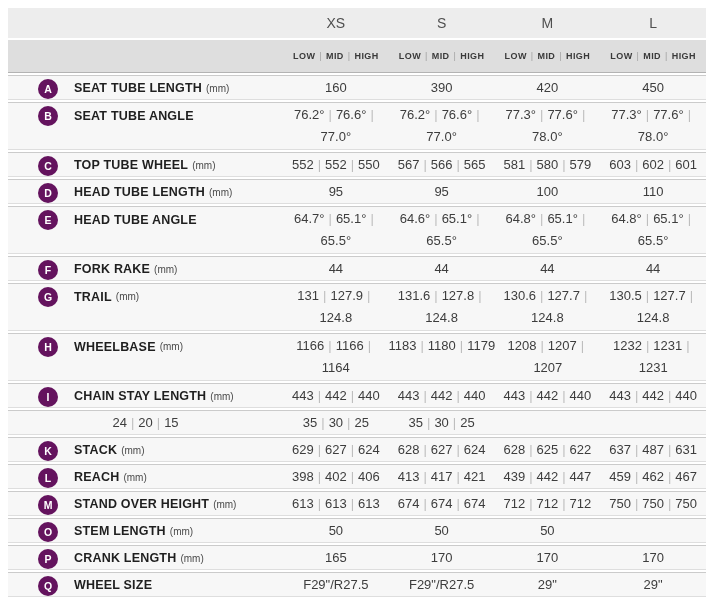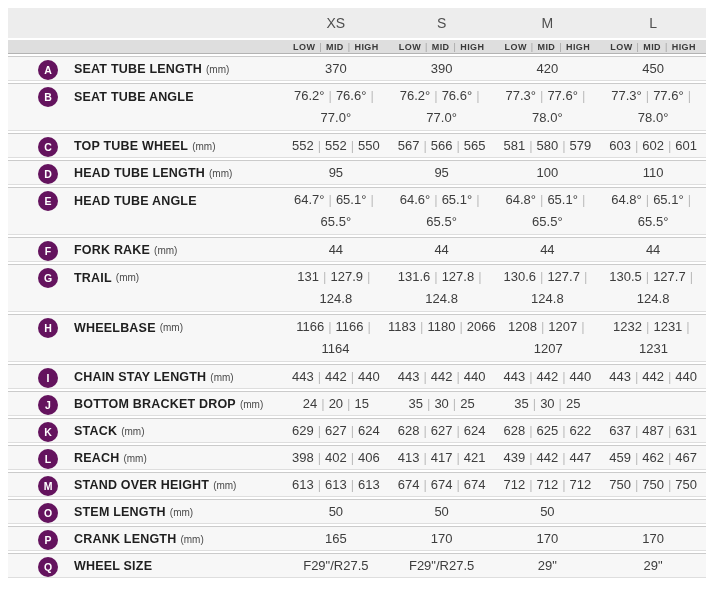--- a/index.html
+++ b/index.html
@@ -23,21 +23,21 @@
     margin-bottom: 2px;
     align-items: center;
   }
   .size-h {
     text-align: center;
     font-size: 14px;
     color: #4f4f4f;
   }
   
   .band2 {
-    height: 14px;
+    height: 33px;
     background: var(--band2, #dedede);
     border-bottom: 1px solid #b3b3b3;
     margin-bottom: 2px;
     align-items: center;
   }
   .tier-group {
     text-align: center;
     font-size: 9px;
     font-weight: bold;
     color: #3a3a3a;
@@ -119,21 +119,21 @@
       <div class="tier-group">
         <span>LOW</span><span class="tsep">|</span><span>MID</span><span class="tsep">|</span><span>HIGH</span>
       </div>
     </div>
 
     <div>
   <div class="grid-row row h1">
     <div class="label-cell">
       <span class="badge">A</span><span class="label">SEAT TUBE LENGTH</span><span class="unit">(mm)</span>
     </div>
-    <div class="cell"><span>370</span></div>
+    <div class="cell"><span>160</span></div>
     <div class="cell"><span>390</span></div>
     <div class="cell"><span>420</span></div>
     <div class="cell"><span>450</span></div>
   </div>
 
   <div class="grid-row row h2">
     <div class="label-cell">
       <span class="badge">B</span><span class="label">SEAT TUBE ANGLE</span><span class="unit"></span>
     </div>
     <div class="cell"><span>76.2°</span><span class="sep">|</span><span>76.6°</span><span class="sep">|</span><br><span>77.0°</span></div>
@@ -190,39 +190,36 @@
     <div class="cell"><span>131.6</span><span class="sep">|</span><span>127.8</span><span class="sep">|</span><br><span>124.8</span></div>
     <div class="cell"><span>130.6</span><span class="sep">|</span><span>127.7</span><span class="sep">|</span><br><span>124.8</span></div>
     <div class="cell"><span>130.5</span><span class="sep">|</span><span>127.7</span><span class="sep">|</span><br><span>124.8</span></div>
   </div>
 
   <div class="grid-row row h2">
     <div class="label-cell">
       <span class="badge">H</span><span class="label">WHEELBASE</span><span class="unit">(mm)</span>
     </div>
     <div class="cell"><span>1166</span><span class="sep">|</span><span>1166</span><span class="sep">|</span><br><span>1164</span></div>
-    <div class="cell"><span>1183</span><span class="sep">|</span><span>1180</span><span class="sep">|</span><span>2066</span></div>
+    <div class="cell"><span>1183</span><span class="sep">|</span><span>1180</span><span class="sep">|</span><span>1179</span></div>
     <div class="cell"><span>1208</span><span class="sep">|</span><span>1207</span><span class="sep">|</span><br><span>1207</span></div>
     <div class="cell"><span>1232</span><span class="sep">|</span><span>1231</span><span class="sep">|</span><br><span>1231</span></div>
   </div>
 
   <div class="grid-row row h1">
     <div class="label-cell">
       <span class="badge">I</span><span class="label">CHAIN STAY LENGTH</span><span class="unit">(mm)</span>
     </div>
     <div class="cell"><span>443</span><span class="sep">|</span><span>442</span><span class="sep">|</span><span>440</span></div>
     <div class="cell"><span>443</span><span class="sep">|</span><span>442</span><span class="sep">|</span><span>440</span></div>
     <div class="cell"><span>443</span><span class="sep">|</span><span>442</span><span class="sep">|</span><span>440</span></div>
     <div class="cell"><span>443</span><span class="sep">|</span><span>442</span><span class="sep">|</span><span>440</span></div>
   </div>
 
   <div class="grid-row row h1">
-    <div class="label-cell">
-      <span class="badge">J</span><span class="label">BOTTOM BRACKET DROP</span><span class="unit">(mm)</span>
-    </div>
     <div class="cell"><span>24</span><span class="sep">|</span><span>20</span><span class="sep">|</span><span>15</span></div>
     <div class="cell"><span>35</span><span class="sep">|</span><span>30</span><span class="sep">|</span><span>25</span></div>
     <div class="cell"><span>35</span><span class="sep">|</span><span>30</span><span class="sep">|</span><span>25</span></div>
   </div>
 
   <div class="grid-row row h1">
     <div class="label-cell">
       <span class="badge">K</span><span class="label">STACK</span><span class="unit">(mm)</span>
     </div>
     <div class="cell"><span>629</span><span class="sep">|</span><span>627</span><span class="sep">|</span><span>624</span></div>

